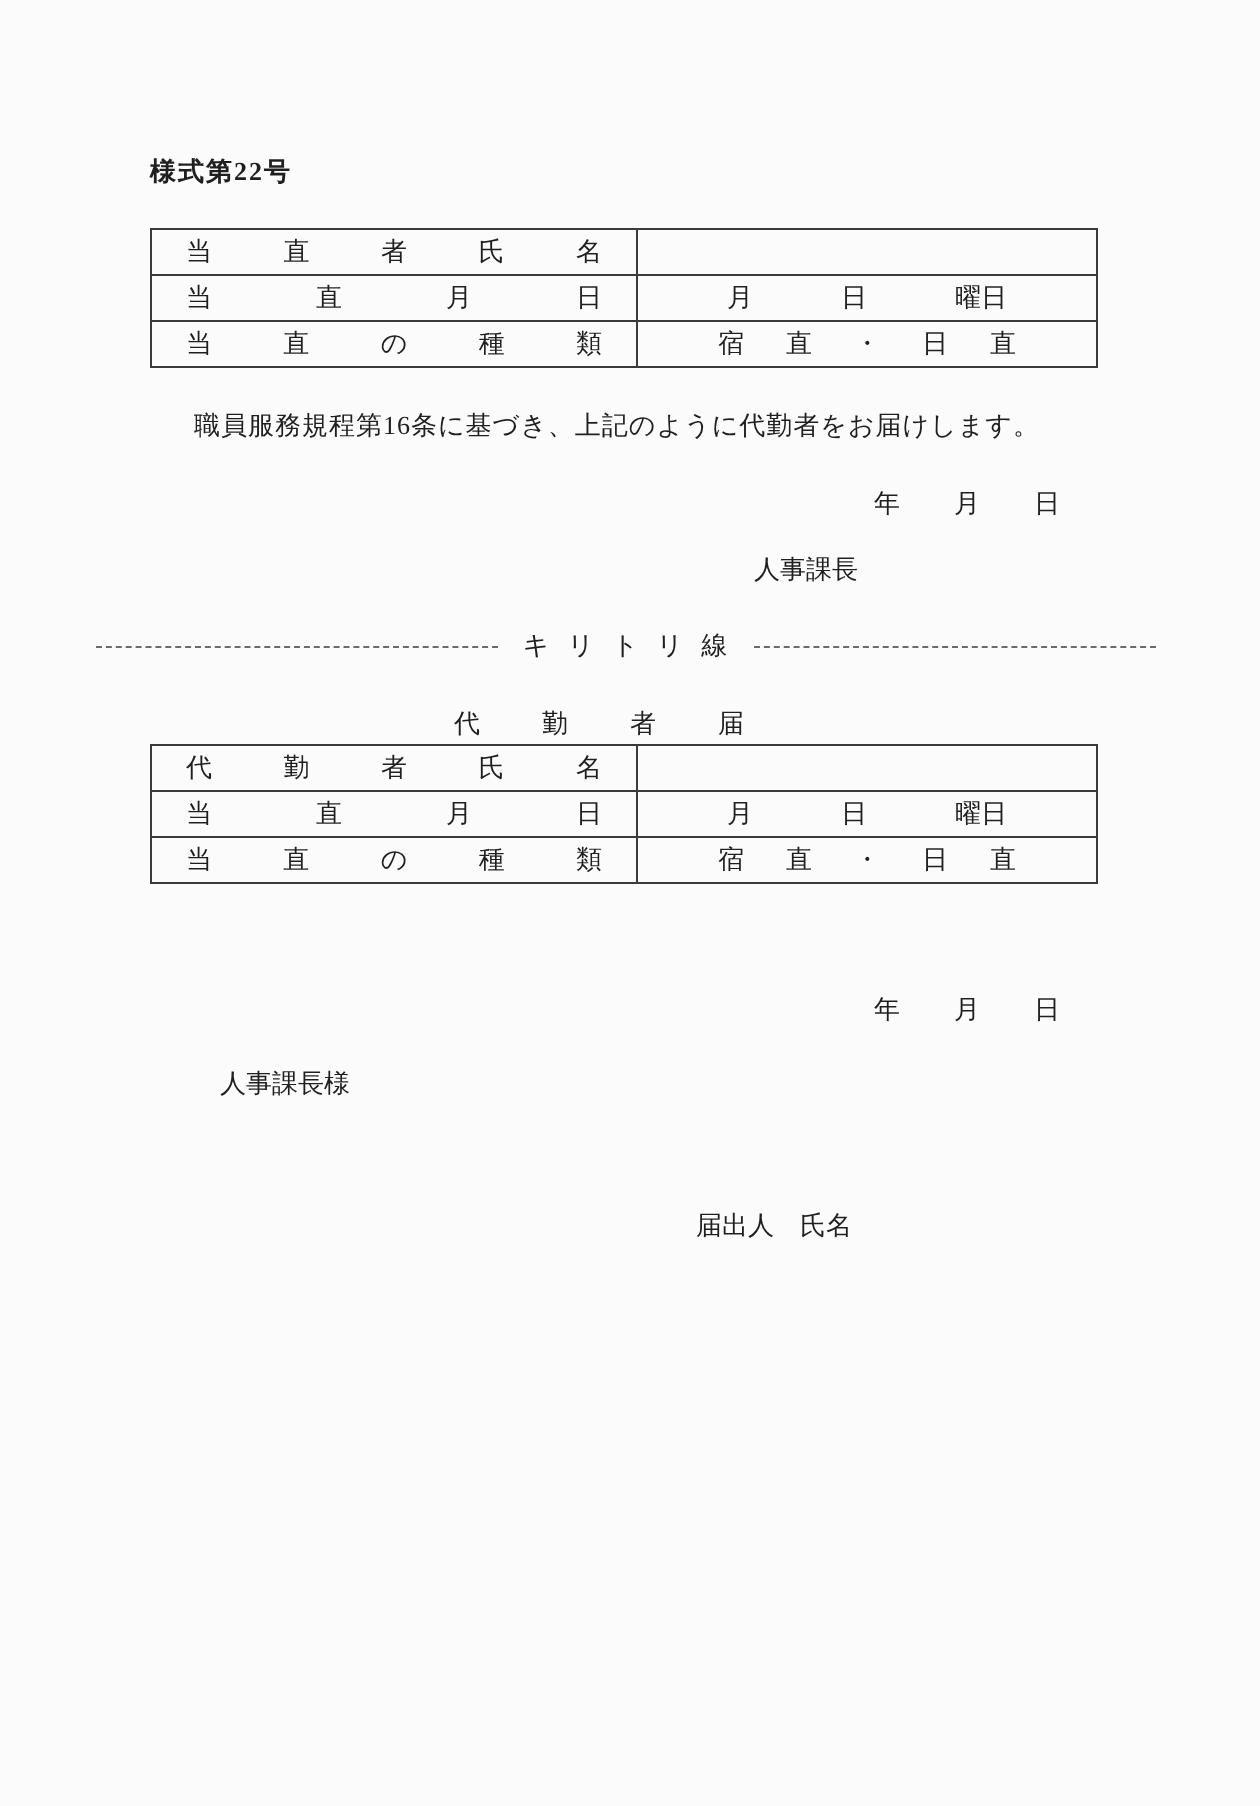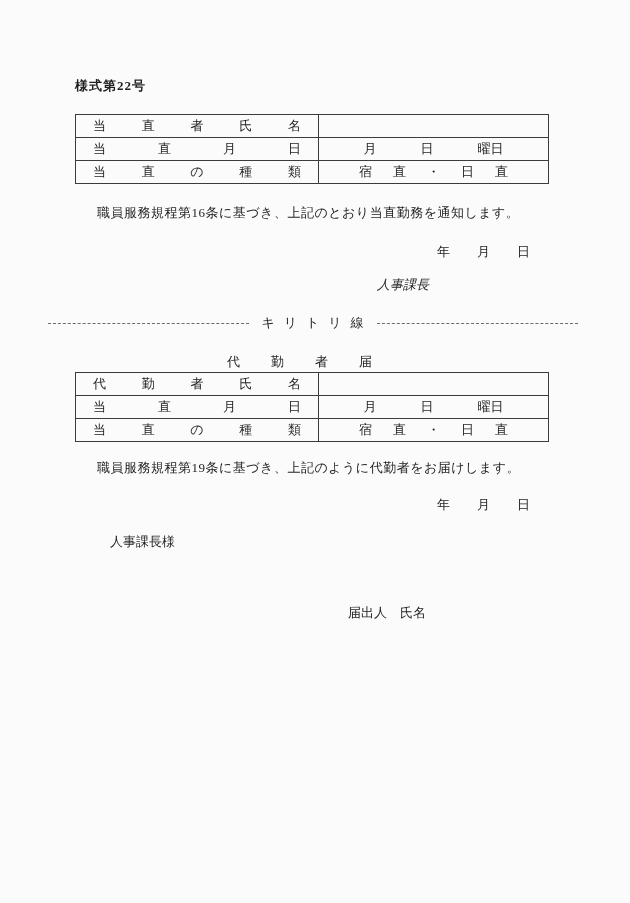--- a/index.html
+++ b/index.html
@@ -38,21 +38,21 @@
   .tokens.gap-date { gap: 44px; }
   .tokens.gap-kind { gap: 21px; }
 
   .statement { left: 97px; top: 204px; letter-spacing: 0.5px; }
   .statement.s2 { top: 459px; }
 
   .date-line { display: flex; gap: 27px; left: 437px; }
   .date-line.d1 { top: 243px; }
   .date-line.d2 { top: 496px; }
 
-  .signer { left: 377px; top: 276px; font-style: italic; }
+  .signer { left: 377px; top: 276px; }
 
   .cutline {
     left: 48px; top: 316px; width: 530px; height: 14px;
     display: flex; align-items: center;
   }
   .cutline .dash { flex: 1; height: 0; border-top: 1px dashed #6b6b6b; }
   .cutline .cut-label { letter-spacing: 9px; padding: 0 4px 0 12px; white-space: nowrap; }
 
   .addressee { left: 110px; top: 533px; text-align: right; }
   .submitter { left: 348px; top: 604px; }
@@ -112,21 +112,21 @@
               <span>直</span>
               <span>・</span>
               <span>日</span>
               <span>直</span>
             </div>
       </td>
     </tr>
   </tbody>
     </table>
 
-  <div class="abs statement s1">職員服務規程第16条に基づき、上記のとおり当直勤務を通知します。</div>
+  <div class="abs statement s1">職員服務規程第16条に基づき、上記のように代勤者をお届けします。</div>
 
   <div class="abs date-line d1">
       <span>年</span>
       <span>月</span>
       <span>日</span>
     </div>
 
   <div class="abs signer">人事課長</div>
 
   <div class="abs cutline">
@@ -184,21 +184,20 @@
               <span>直</span>
               <span>・</span>
               <span>日</span>
               <span>直</span>
             </div>
       </td>
     </tr>
   </tbody>
     </table>
 
-  <div class="abs statement s2">職員服務規程第19条に基づき、上記のように代勤者をお届けします。</div>
 
   <div class="abs date-line d2">
       <span>年</span>
       <span>月</span>
       <span>日</span>
     </div>
 
   <div class="abs addressee">人事課長様</div>
 
   <div class="abs submitter">届出人　氏名</div>

